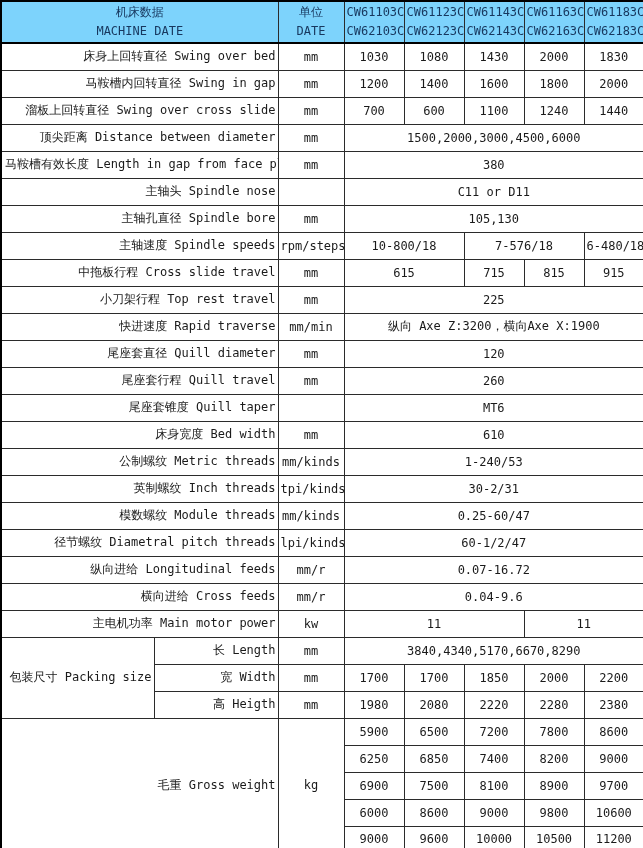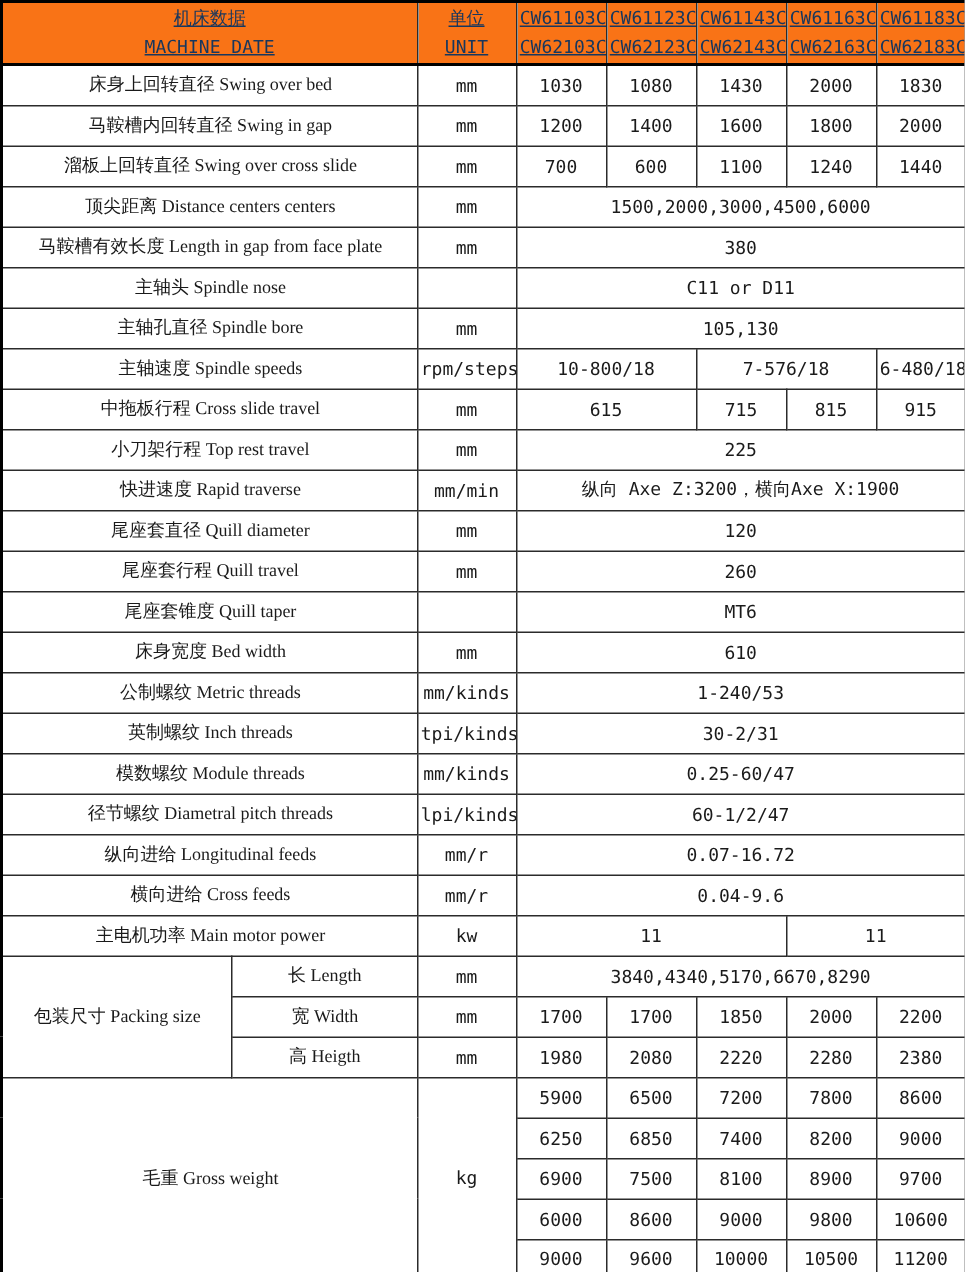--- a/index.html
+++ b/index.html
@@ -22,37 +22,35 @@
     border: 1px solid #2b2b2b;
     font-size: 12px;
     font-weight: normal;
     padding: 0 2px;
     overflow: hidden;
     white-space: nowrap;
     text-align: center;
     vertical-align: middle;
   }
   .spec thead th {
-    background: #f97316;
+    background: #7dd3fc;
     color: #17375e;
     height: 40px;
     line-height: 1.55;
-    text-decoration: underline;
   }
   .spec thead tr {
     border-bottom: 2px solid #000000;
   }
   .spec tbody tr {
     height: 27px;
   }
   .spec td.lab {
-    text-align: center;
+    text-align: right;
     padding-left: 3px;
     font-size: 12px;
-    font-family: Liberation Serif, serif;
   }
   .hdr-line { display: block; }
 </style>
 </head>
 <body>
 
 <table class="spec">
   <colgroup>
     <col style="width:153px">
     <col style="width:124px">
@@ -64,21 +62,21 @@
     <col style="width:60px">
   </colgroup>
   <thead>
     <tr>
       <th colspan="2">
         <span class="hdr-line">机床数据</span>
         <span class="hdr-line">MACHINE DATE</span>
       </th>
       <th>
         <span class="hdr-line">单位</span>
-        <span class="hdr-line">UNIT</span>
+        <span class="hdr-line">DATE</span>
       </th>
       <th>
         <span class="hdr-line">CW61103C</span>
         <span class="hdr-line">CW62103C</span>
       </th>
       <th>
         <span class="hdr-line">CW61123C</span>
         <span class="hdr-line">CW62123C</span>
       </th>
       <th>
@@ -117,21 +115,21 @@
       <tr>
         <td colspan="2" rowspan="1" class="lab">溜板上回转直径  Swing over cross slide</td>
         <td colspan="1" rowspan="1">mm</td>
         <td colspan="1" rowspan="1">700</td>
         <td colspan="1" rowspan="1">600</td>
         <td colspan="1" rowspan="1">1100</td>
         <td colspan="1" rowspan="1">1240</td>
         <td colspan="1" rowspan="1">1440</td>
       </tr>
       <tr>
-        <td colspan="2" rowspan="1" class="lab">顶尖距离  Distance centers centers</td>
+        <td colspan="2" rowspan="1" class="lab">顶尖距离  Distance between diameter</td>
         <td colspan="1" rowspan="1">mm</td>
         <td colspan="5" rowspan="1">1500,2000,3000,4500,6000</td>
       </tr>
       <tr>
         <td colspan="2" rowspan="1" class="lab">马鞍槽有效长度  Length in gap from face plate</td>
         <td colspan="1" rowspan="1">mm</td>
         <td colspan="5" rowspan="1">380</td>
       </tr>
       <tr>
         <td colspan="2" rowspan="1" class="lab">主轴头 Spindle nose</td>

